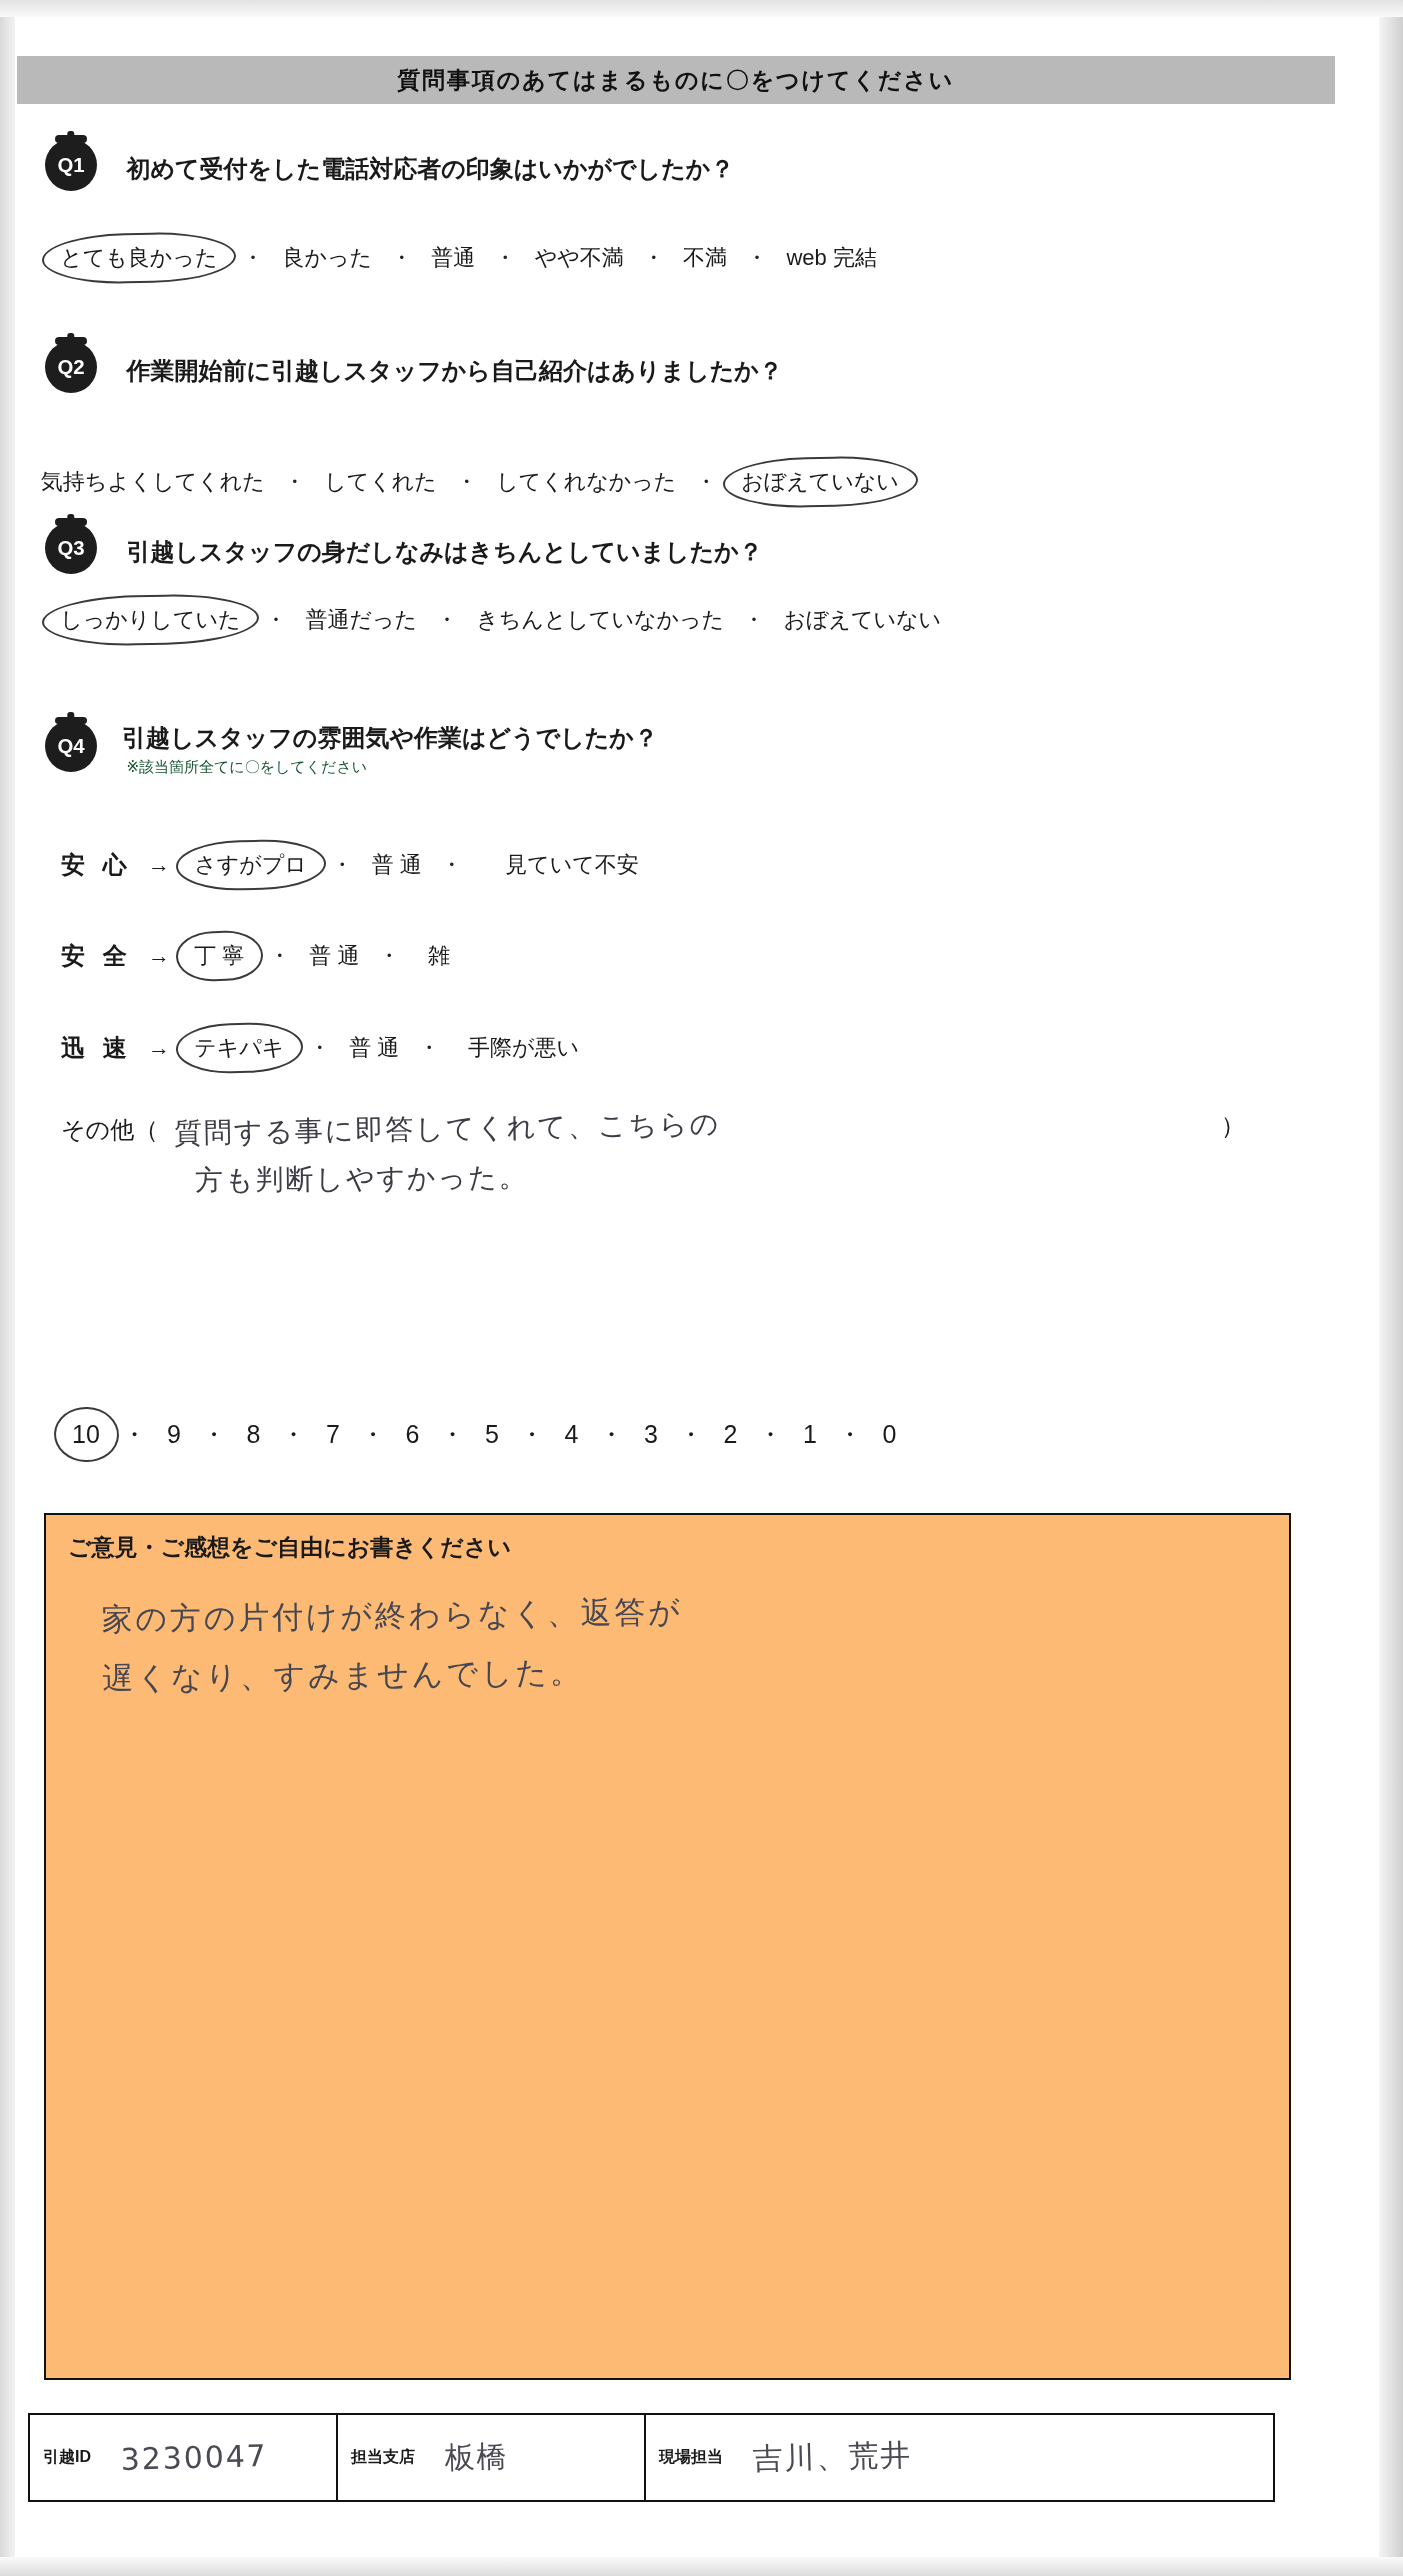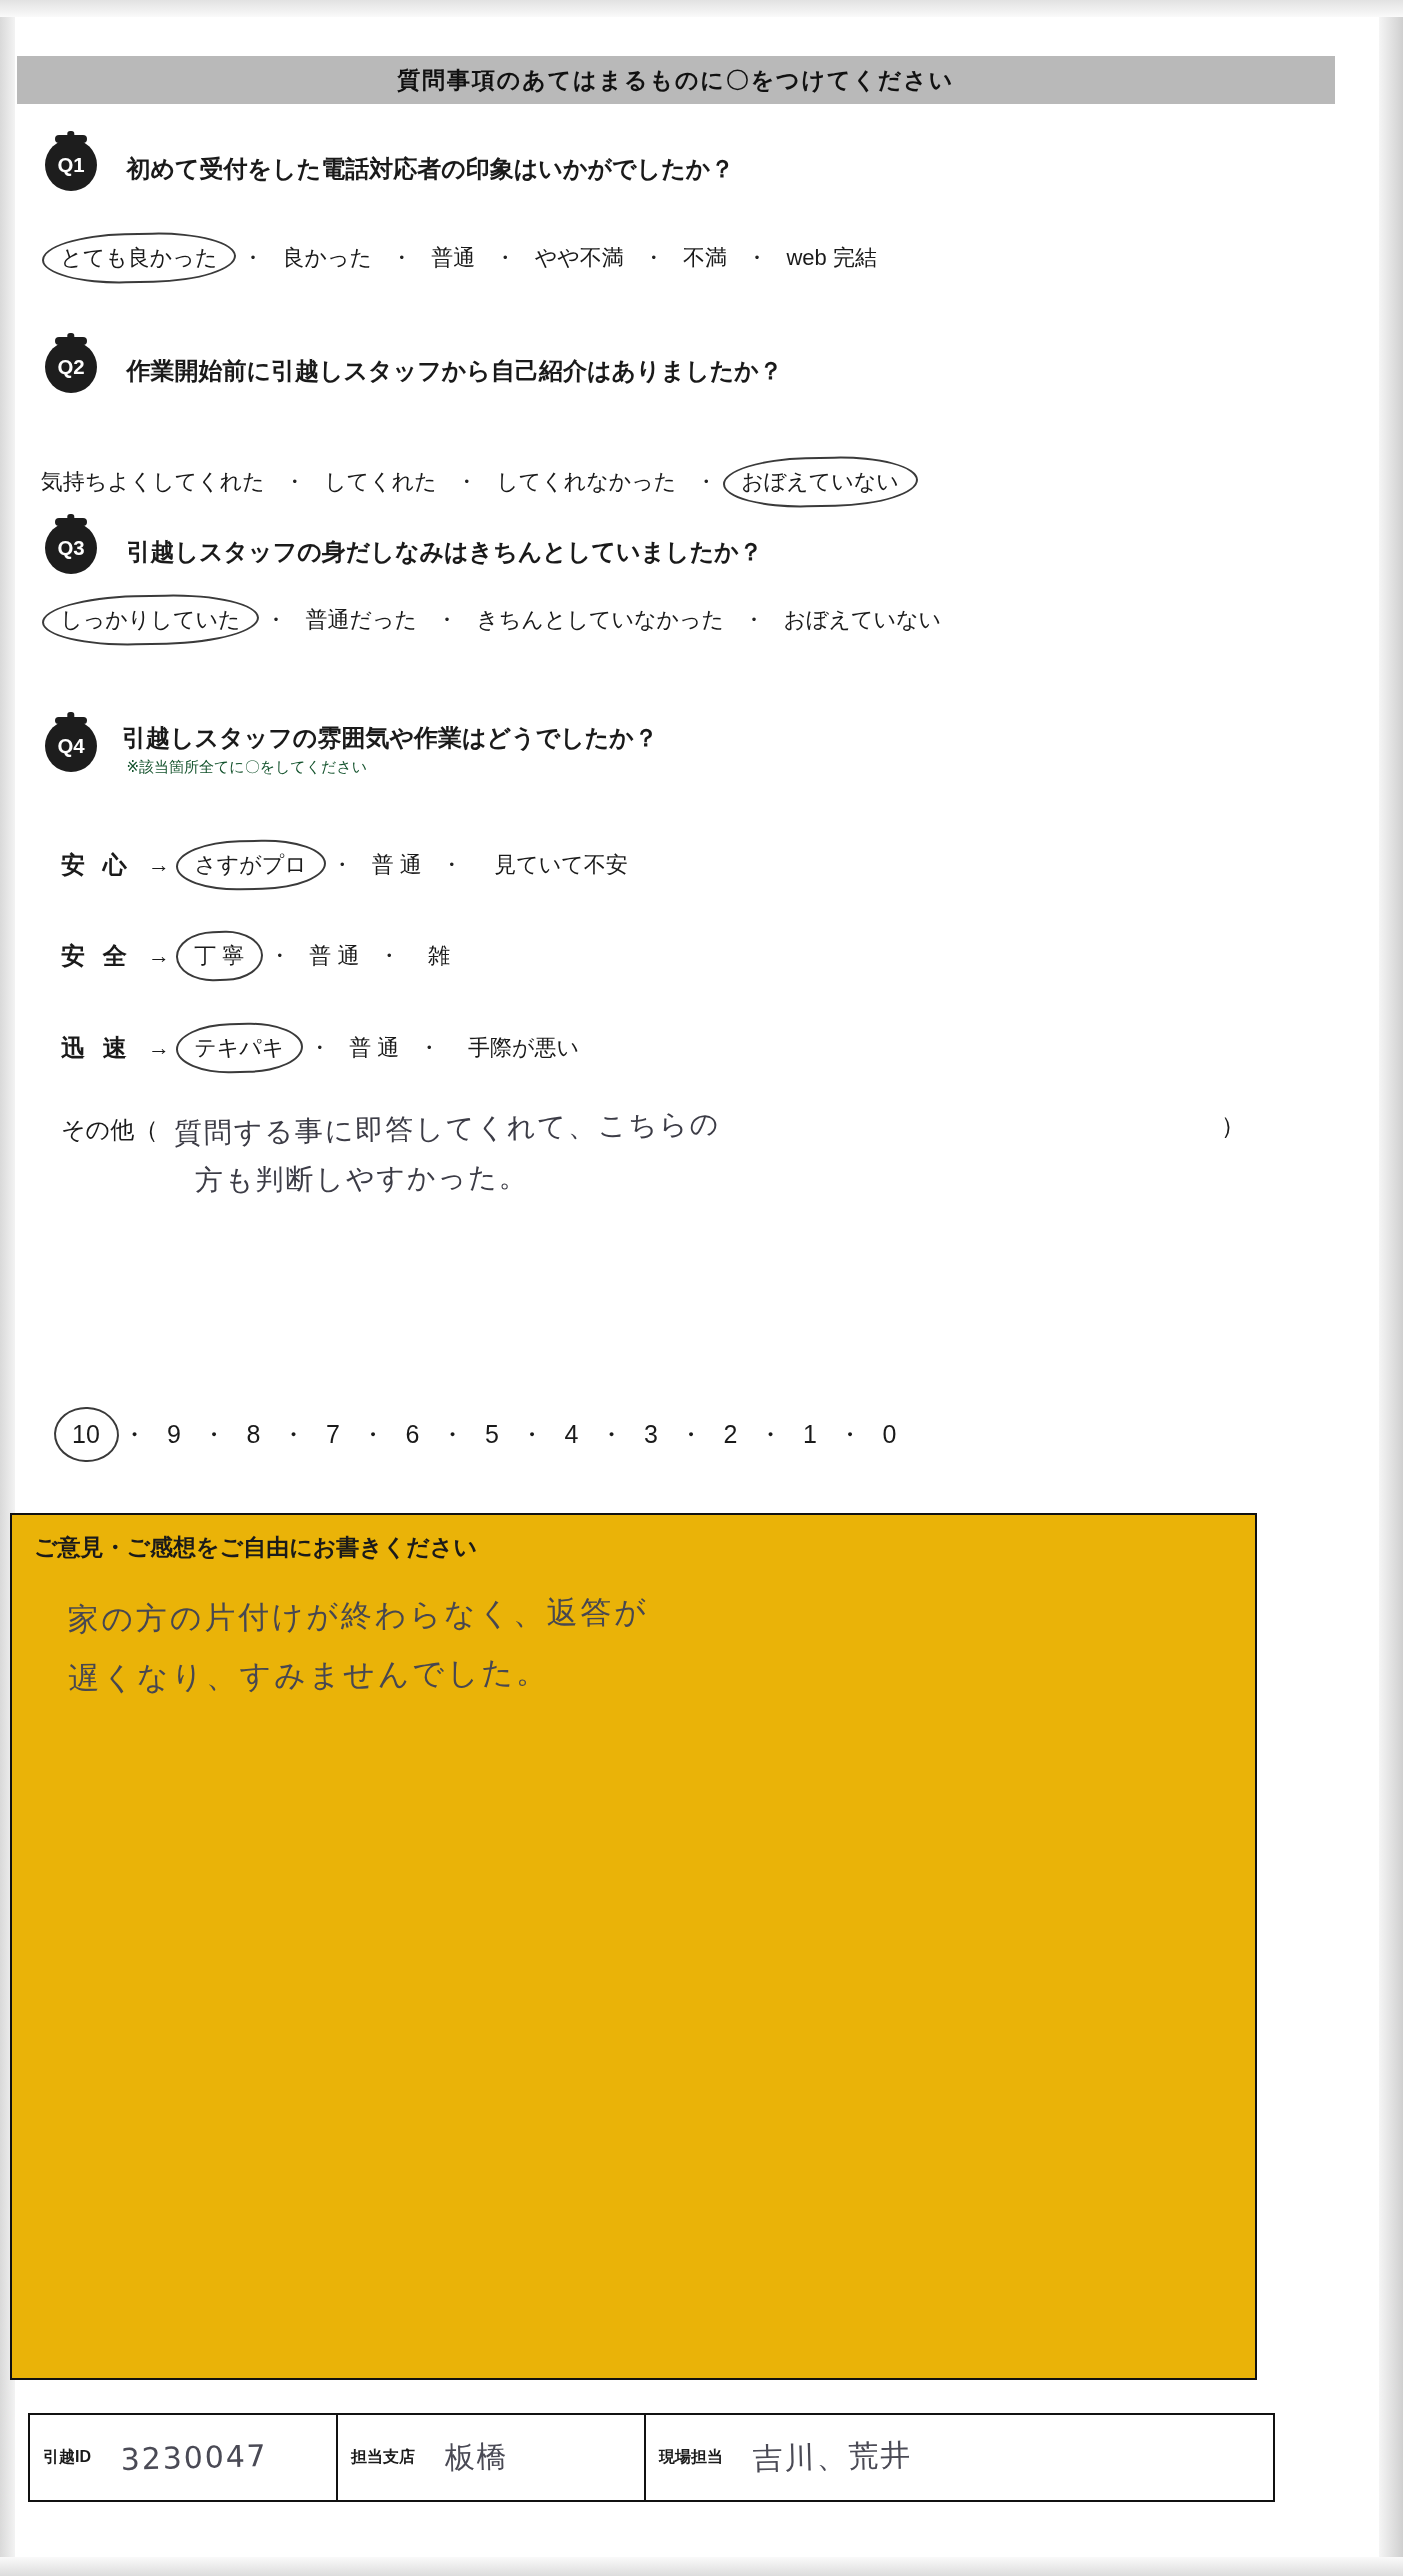--- a/index.html
+++ b/index.html
@@ -83,22 +83,22 @@
   .scale .dot{padding:0 11px;}
   .nps-circled{position:relative;display:inline-block;padding:0 11px;}
   .nps-circled:after{
     content:"";position:absolute;left:-7.4px;top:-13px;right:-7.4px;bottom:-13px;
     border:2.3px solid #3a3a3a;border-radius:50%;
     transform:rotate(2deg);
   }
 
   
   .commentbox{
-    position:absolute;left:10px;top:1513px;width:1243px;height:863px;
-    border:2.8px solid #111;background:#eab308;
+    position:absolute;left:44px;top:1513px;width:1243px;height:863px;
+    border:2.8px solid #111;background:#fdba74;
   }
   .commentbox .label{position:absolute;left:22px;top:16.7px;font-size:23px;font-weight:bold;}
   .comment-hand{
     position:absolute;left:56px;top:67px;width:1151px;
     color:#474751;font-size:31px;line-height:1.9;letter-spacing:2.8px;
     font-family:"DejaVu Sans",sans-serif;
     transform:rotate(-0.8deg);
   }
 
   
@@ -186,21 +186,21 @@
     </div>
   </div>
 
   <div class="subrow" style="left:61px;top:849px;">
     <span class="sublabel">安 心</span>
     <span class="arrow">→</span>
     <span class="circled">さすがプロ</span>
     <span class="sep">・</span>
     <span class="opt">普 通</span>
     <span class="sep">・</span>
-    <span class="opt" style="margin-left:13px;">見ていて不安</span>
+    <span class="opt" style="margin-left:24px;">見ていて不安</span>
   </div>
 
   <div class="subrow" style="left:61px;top:940px;">
     <span class="sublabel">安 全</span>
     <span class="arrow">→</span>
     <span class="circled">丁 寧</span>
     <span class="sep">・</span>
     <span class="opt">普 通</span>
     <span class="sep">・</span>
     <span class="opt" style="margin-left:9.3px;">雑</span>

